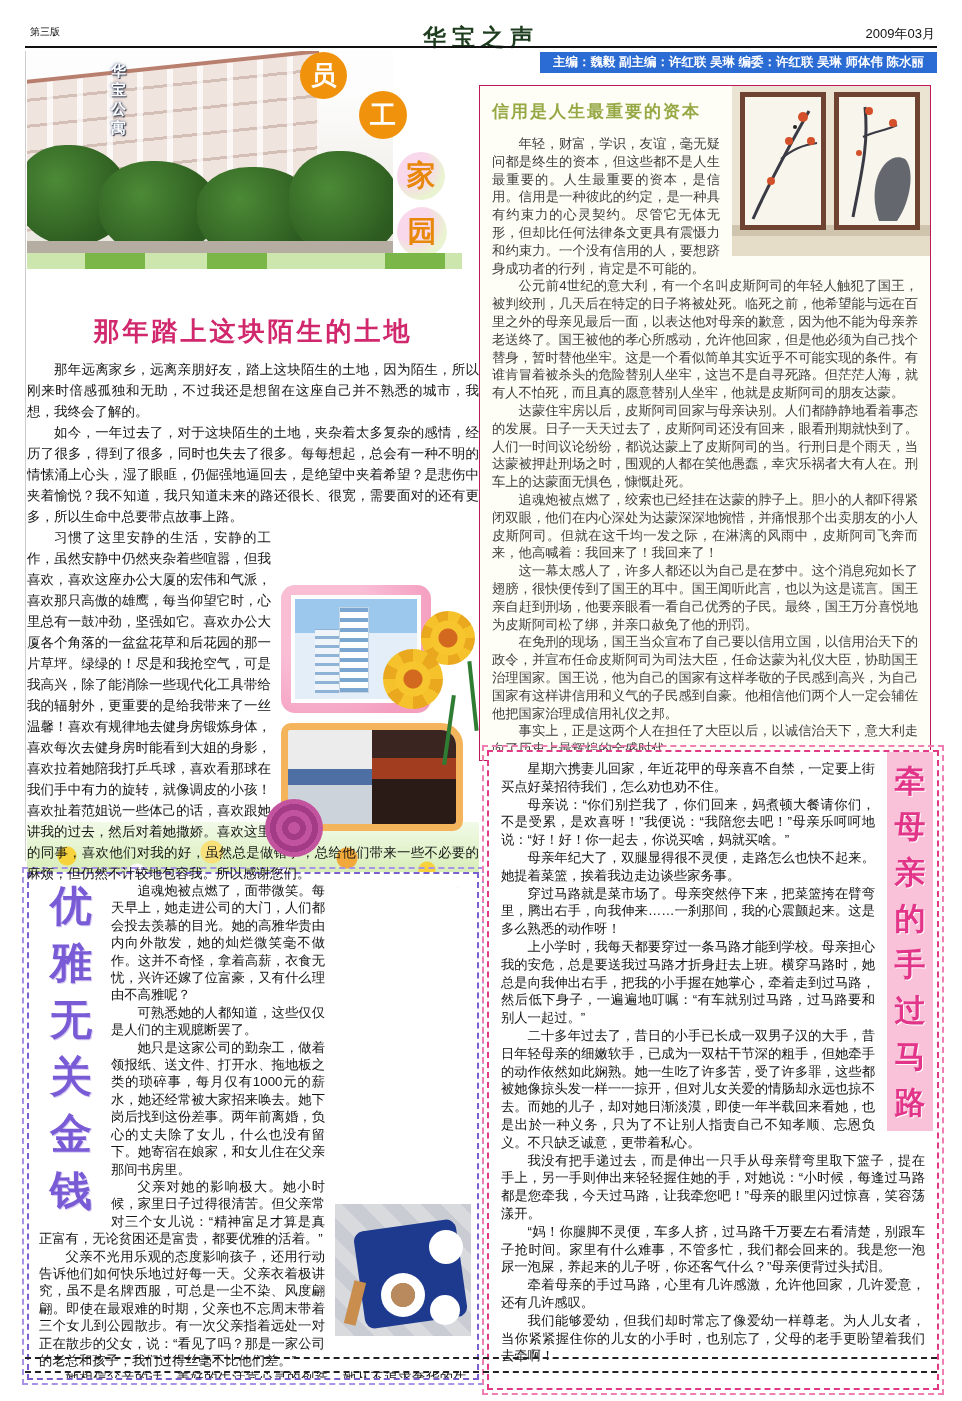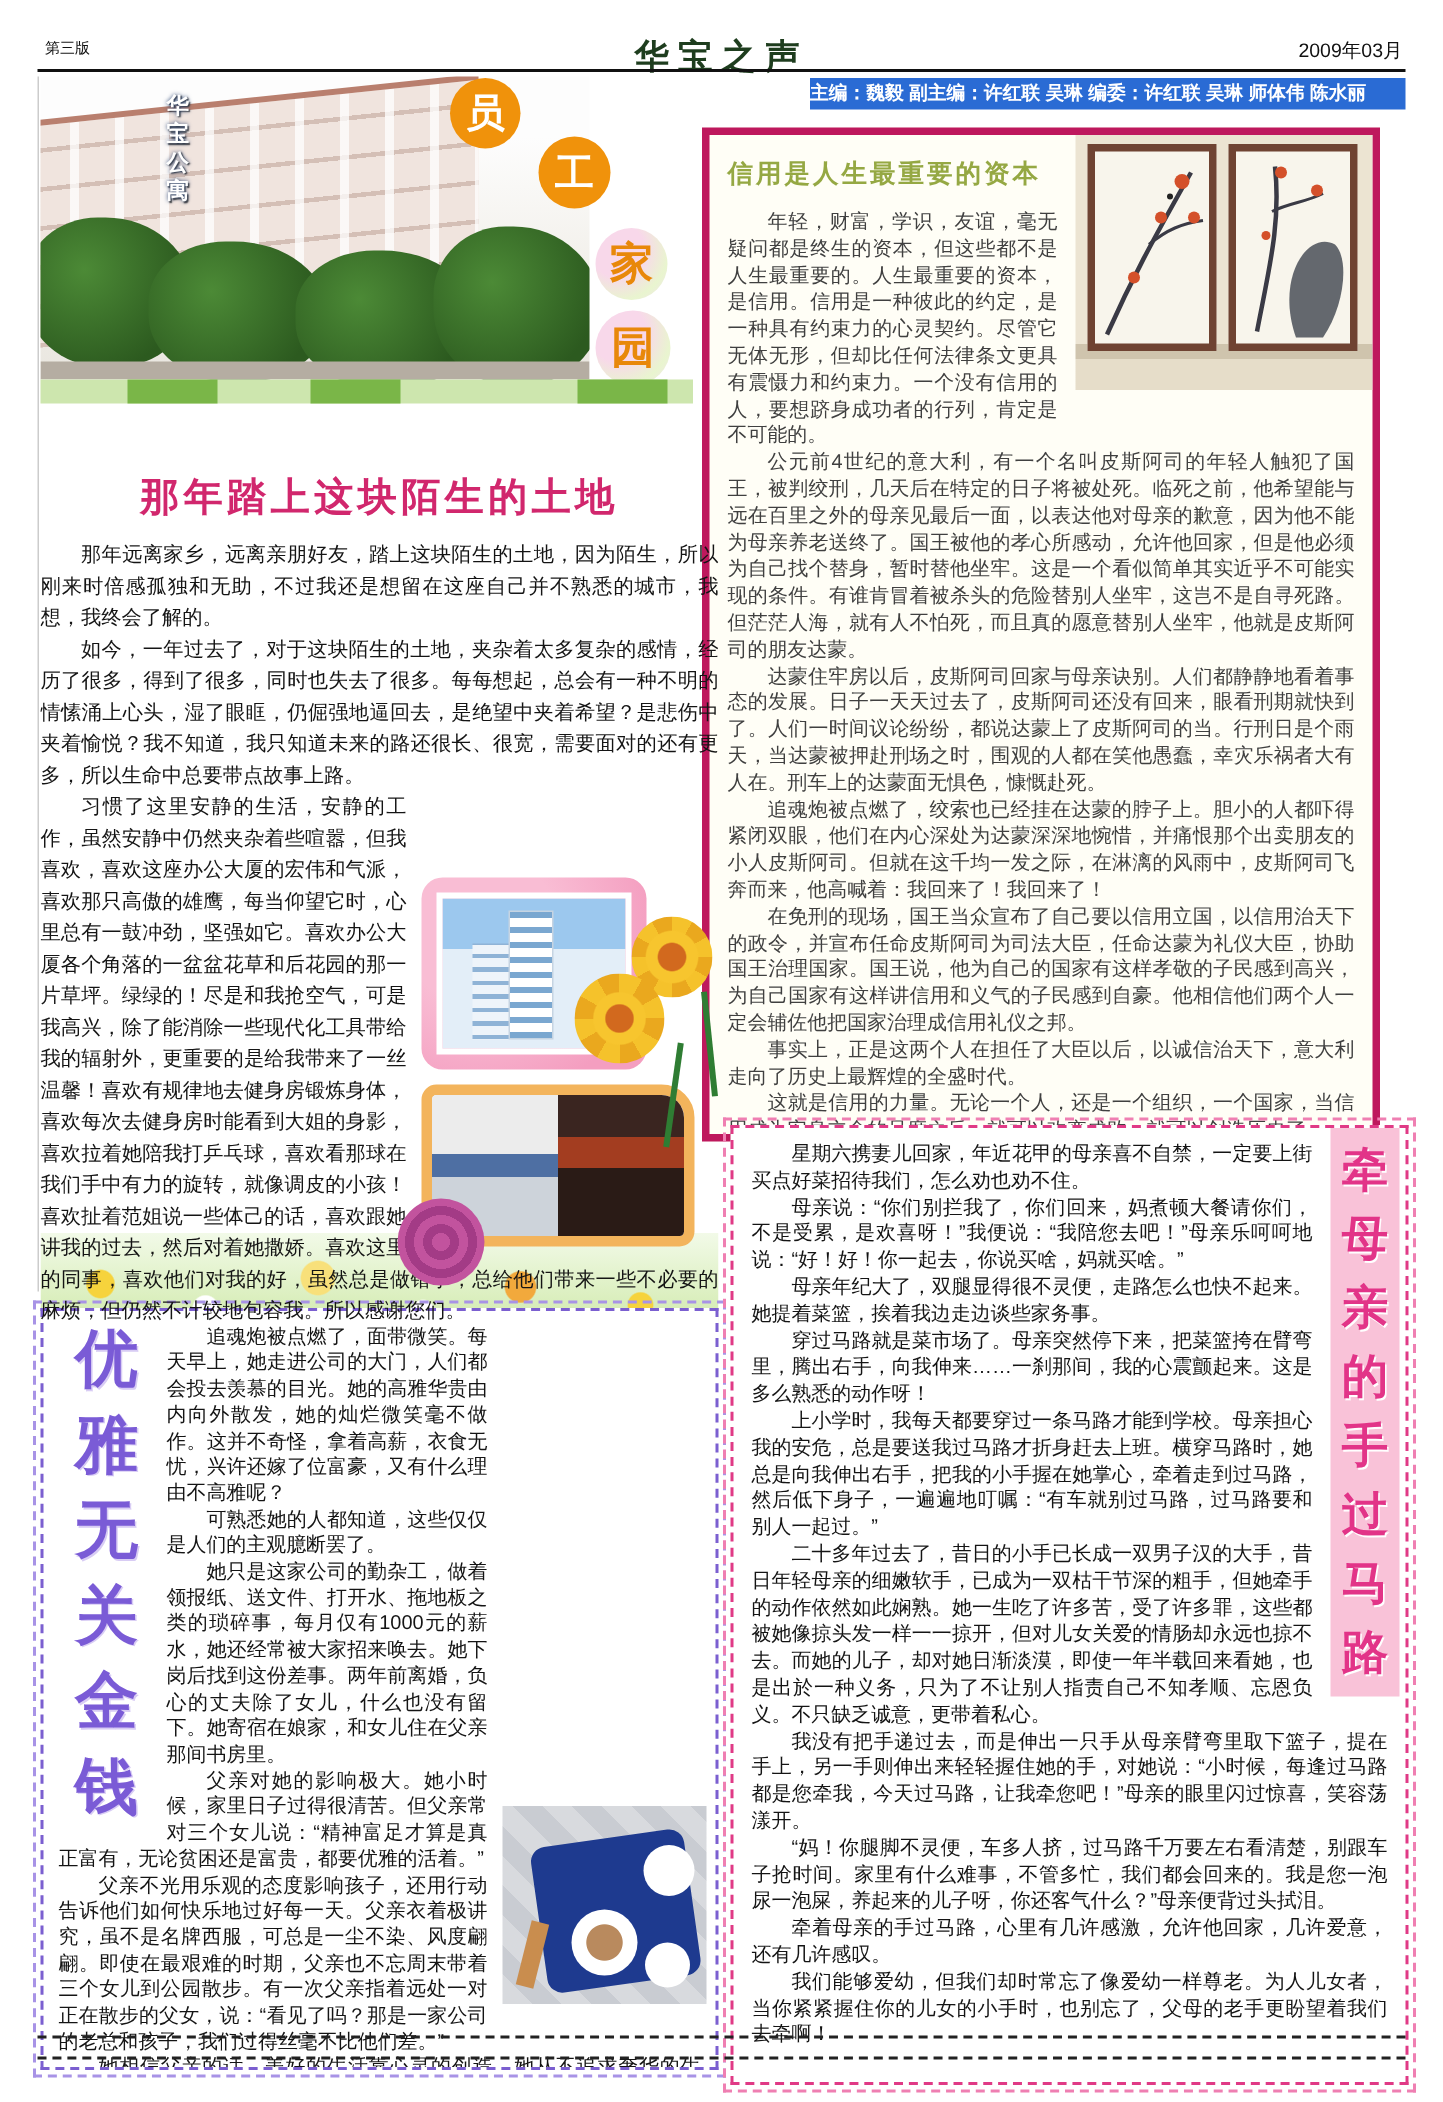--- a/index.html
+++ b/index.html
@@ -8,21 +8,21 @@
   .page { position:relative; width:962px; height:1401px; background:#fff; overflow:hidden; }
 
   
   .top-header { position:absolute; left:25px; top:22px; width:912px; height:22px; }
   .edition { position:absolute; left:5px; top:3px; font-size:10px; color:#111; }
   .paper-title { position:absolute; left:0; right:0; top:0; text-align:center; font-family:"DejaVu Serif",serif;
                  font-weight:bold; font-size:23px; letter-spacing:6px; color:#1e3d1e; }
   .pub-date { position:absolute; right:2px; top:3px; font-size:13px; color:#111; }
   .header-rule { position:absolute; left:25px; top:46px; width:912px; height:2px; background:#111; }
   .editors-bar { position:absolute; left:540px; top:52px; width:397px; height:21px; background:#2a6bd4;
-                 color:#fff; font-size:12.5px; font-weight:bold; line-height:21px; white-space:nowrap; }
+                 color:#fff; font-size:12.5px; font-weight:bold; text-align:center; line-height:21px; white-space:nowrap; }
 
   .left-rule { position:absolute; left:25px; top:51px; width:1px; height:810px; background:#ccc; }
 
   
   .photo { position:absolute; left:27px; top:51px; width:366px; height:202px; overflow:hidden;
            background:linear-gradient(180deg,#fdfdfd 0 20%,#f3f1ec 60%,#e9e6df); }
   .facade { position:absolute; left:-10px; top:14px; width:302px; height:152px; transform:skewY(-6deg);
             border-top:4px solid #b97f6e;
             background: repeating-linear-gradient(90deg, rgba(255,255,255,0.75) 0 6px, rgba(255,255,255,0) 6px 30px),
                         repeating-linear-gradient(0deg, #d4bfb6 0 3px, #f0e4de 3px 26px); }
@@ -80,22 +80,22 @@
     background:
       radial-gradient(circle at 40px 34px, #f6d33c 0 9px, rgba(0,0,0,0) 10px),
       radial-gradient(circle at 110px 50px, #ffffff 0 8px, rgba(0,0,0,0) 9px),
       radial-gradient(circle at 185px 30px, #f8e07a 0 11px, rgba(0,0,0,0) 12px),
       radial-gradient(circle at 255px 52px, #ffffff 0 7px, rgba(0,0,0,0) 8px),
       radial-gradient(circle at 320px 36px, #f2a93c 0 10px, rgba(0,0,0,0) 11px),
       radial-gradient(circle at 400px 48px, #f6d33c 0 8px, rgba(0,0,0,0) 9px),
       linear-gradient(180deg,#f2fae8 0,#cfe9a9 100%); }
 
   
-  .art2 { position:absolute; left:468px; top:85px; width:452px; height:676px; background:#fffef6;
-          border:5px solid #be185d; padding:10px 12px; overflow:hidden; }
+  .art2 { position:absolute; left:479px; top:85px; width:452px; height:676px; background:#fffef6;
+          border:1px solid #be185d; padding:10px 12px; overflow:hidden; }
   .a2-painting { float:right; width:198px; height:170px; margin:-10px -12px 8px 12px; position:relative;
                  background:linear-gradient(180deg,#ece4d2 0 82%, #cfc4ad 82% 88%, #e6ddc9 88%); }
   .pframe { position:absolute; top:6px; width:86px; height:138px; border:5px solid #6f4332; background:#f8f5ec; }
   .pf1 { left:8px; } .pf2 { left:102px; }
   .art2 h2 { color:#95a843; font-size:17px; letter-spacing:2px; white-space:nowrap; margin:4px 0 12px; font-weight:bold; }
   .a2-paras p { font-size:13.3px; line-height:17.8px; text-align:justify; text-indent:2em; color:#404040; }
 
   
   .art3 { position:absolute; left:27px; top:872px; width:452px; height:508px; background:#fff;
           border:2px dashed #7b5fd0; outline:2px dashed #a globe; outline:2px dashed #a893e6; outline-offset:3px;
@@ -221,20 +221,21 @@
           <circle cx="20" cy="56" r="3" fill="#d4502a"></circle>
         </svg>
       </div>
     </div>
     <h2>信用是人生最重要的资本</h2>
     <div class="a2-paras">
         <p>年轻，财富，学识，友谊，毫无疑问都是终生的资本，但这些都不是人生最重要的。人生最重要的资本，是信用。信用是一种彼此的约定，是一种具有约束力的心灵契约。尽管它无体无形，但却比任何法律条文更具有震慑力和约束力。一个没有信用的人，要想跻身成功者的行列，肯定是不可能的。</p>
         <p>公元前4世纪的意大利，有一个名叫皮斯阿司的年轻人触犯了国王，被判绞刑，几天后在特定的日子将被处死。临死之前，他希望能与远在百里之外的母亲见最后一面，以表达他对母亲的歉意，因为他不能为母亲养老送终了。国王被他的孝心所感动，允许他回家，但是他必须为自己找个替身，暂时替他坐牢。这是一个看似简单其实近乎不可能实现的条件。有谁肯冒着被杀头的危险替别人坐牢，这岂不是自寻死路。但茫茫人海，就有人不怕死，而且真的愿意替别人坐牢，他就是皮斯阿司的朋友达蒙。</p>
         <p>达蒙住牢房以后，皮斯阿司回家与母亲诀别。人们都静静地看着事态的发展。日子一天天过去了，皮斯阿司还没有回来，眼看刑期就快到了。人们一时间议论纷纷，都说达蒙上了皮斯阿司的当。行刑日是个雨天，当达蒙被押赴刑场之时，围观的人都在笑他愚蠢，幸灾乐祸者大有人在。刑车上的达蒙面无惧色，慷慨赴死。</p>
         <p>追魂炮被点燃了，绞索也已经挂在达蒙的脖子上。胆小的人都吓得紧闭双眼，他们在内心深处为达蒙深深地惋惜，并痛恨那个出卖朋友的小人皮斯阿司。但就在这千均一发之际，在淋漓的风雨中，皮斯阿司飞奔而来，他高喊着：我回来了！我回来了！</p>
+        <p>这一幕太感人了，许多人都还以为自己是在梦中。这个消息宛如长了翅膀，很快便传到了国王的耳中。国王闻听此言，也以为这是谎言。国王亲自赶到刑场，他要亲眼看一看自己优秀的子民。最终，国王万分喜悦地为皮斯阿司松了绑，并亲口赦免了他的刑罚。</p>
         <p>在免刑的现场，国王当众宣布了自己要以信用立国，以信用治天下的政令，并宣布任命皮斯阿司为司法大臣，任命达蒙为礼仪大臣，协助国王治理国家。国王说，他为自己的国家有这样孝敬的子民感到高兴，为自己国家有这样讲信用和义气的子民感到自豪。他相信他们两个人一定会辅佐他把国家治理成信用礼仪之邦。</p>
         <p>事实上，正是这两个人在担任了大臣以后，以诚信治天下，意大利走向了历史上最辉煌的全盛时代。</p>
         <p>这就是信用的力量。无论一个人，还是一个组织，一个国家，当信用成为安身立命的尺度之后，就可以改变成败，就可以创造历史了．</p>
       </div>
 
   </div>
 
   <div class="art3">
     <div class="a3-title-col">
         <span>优</span>

